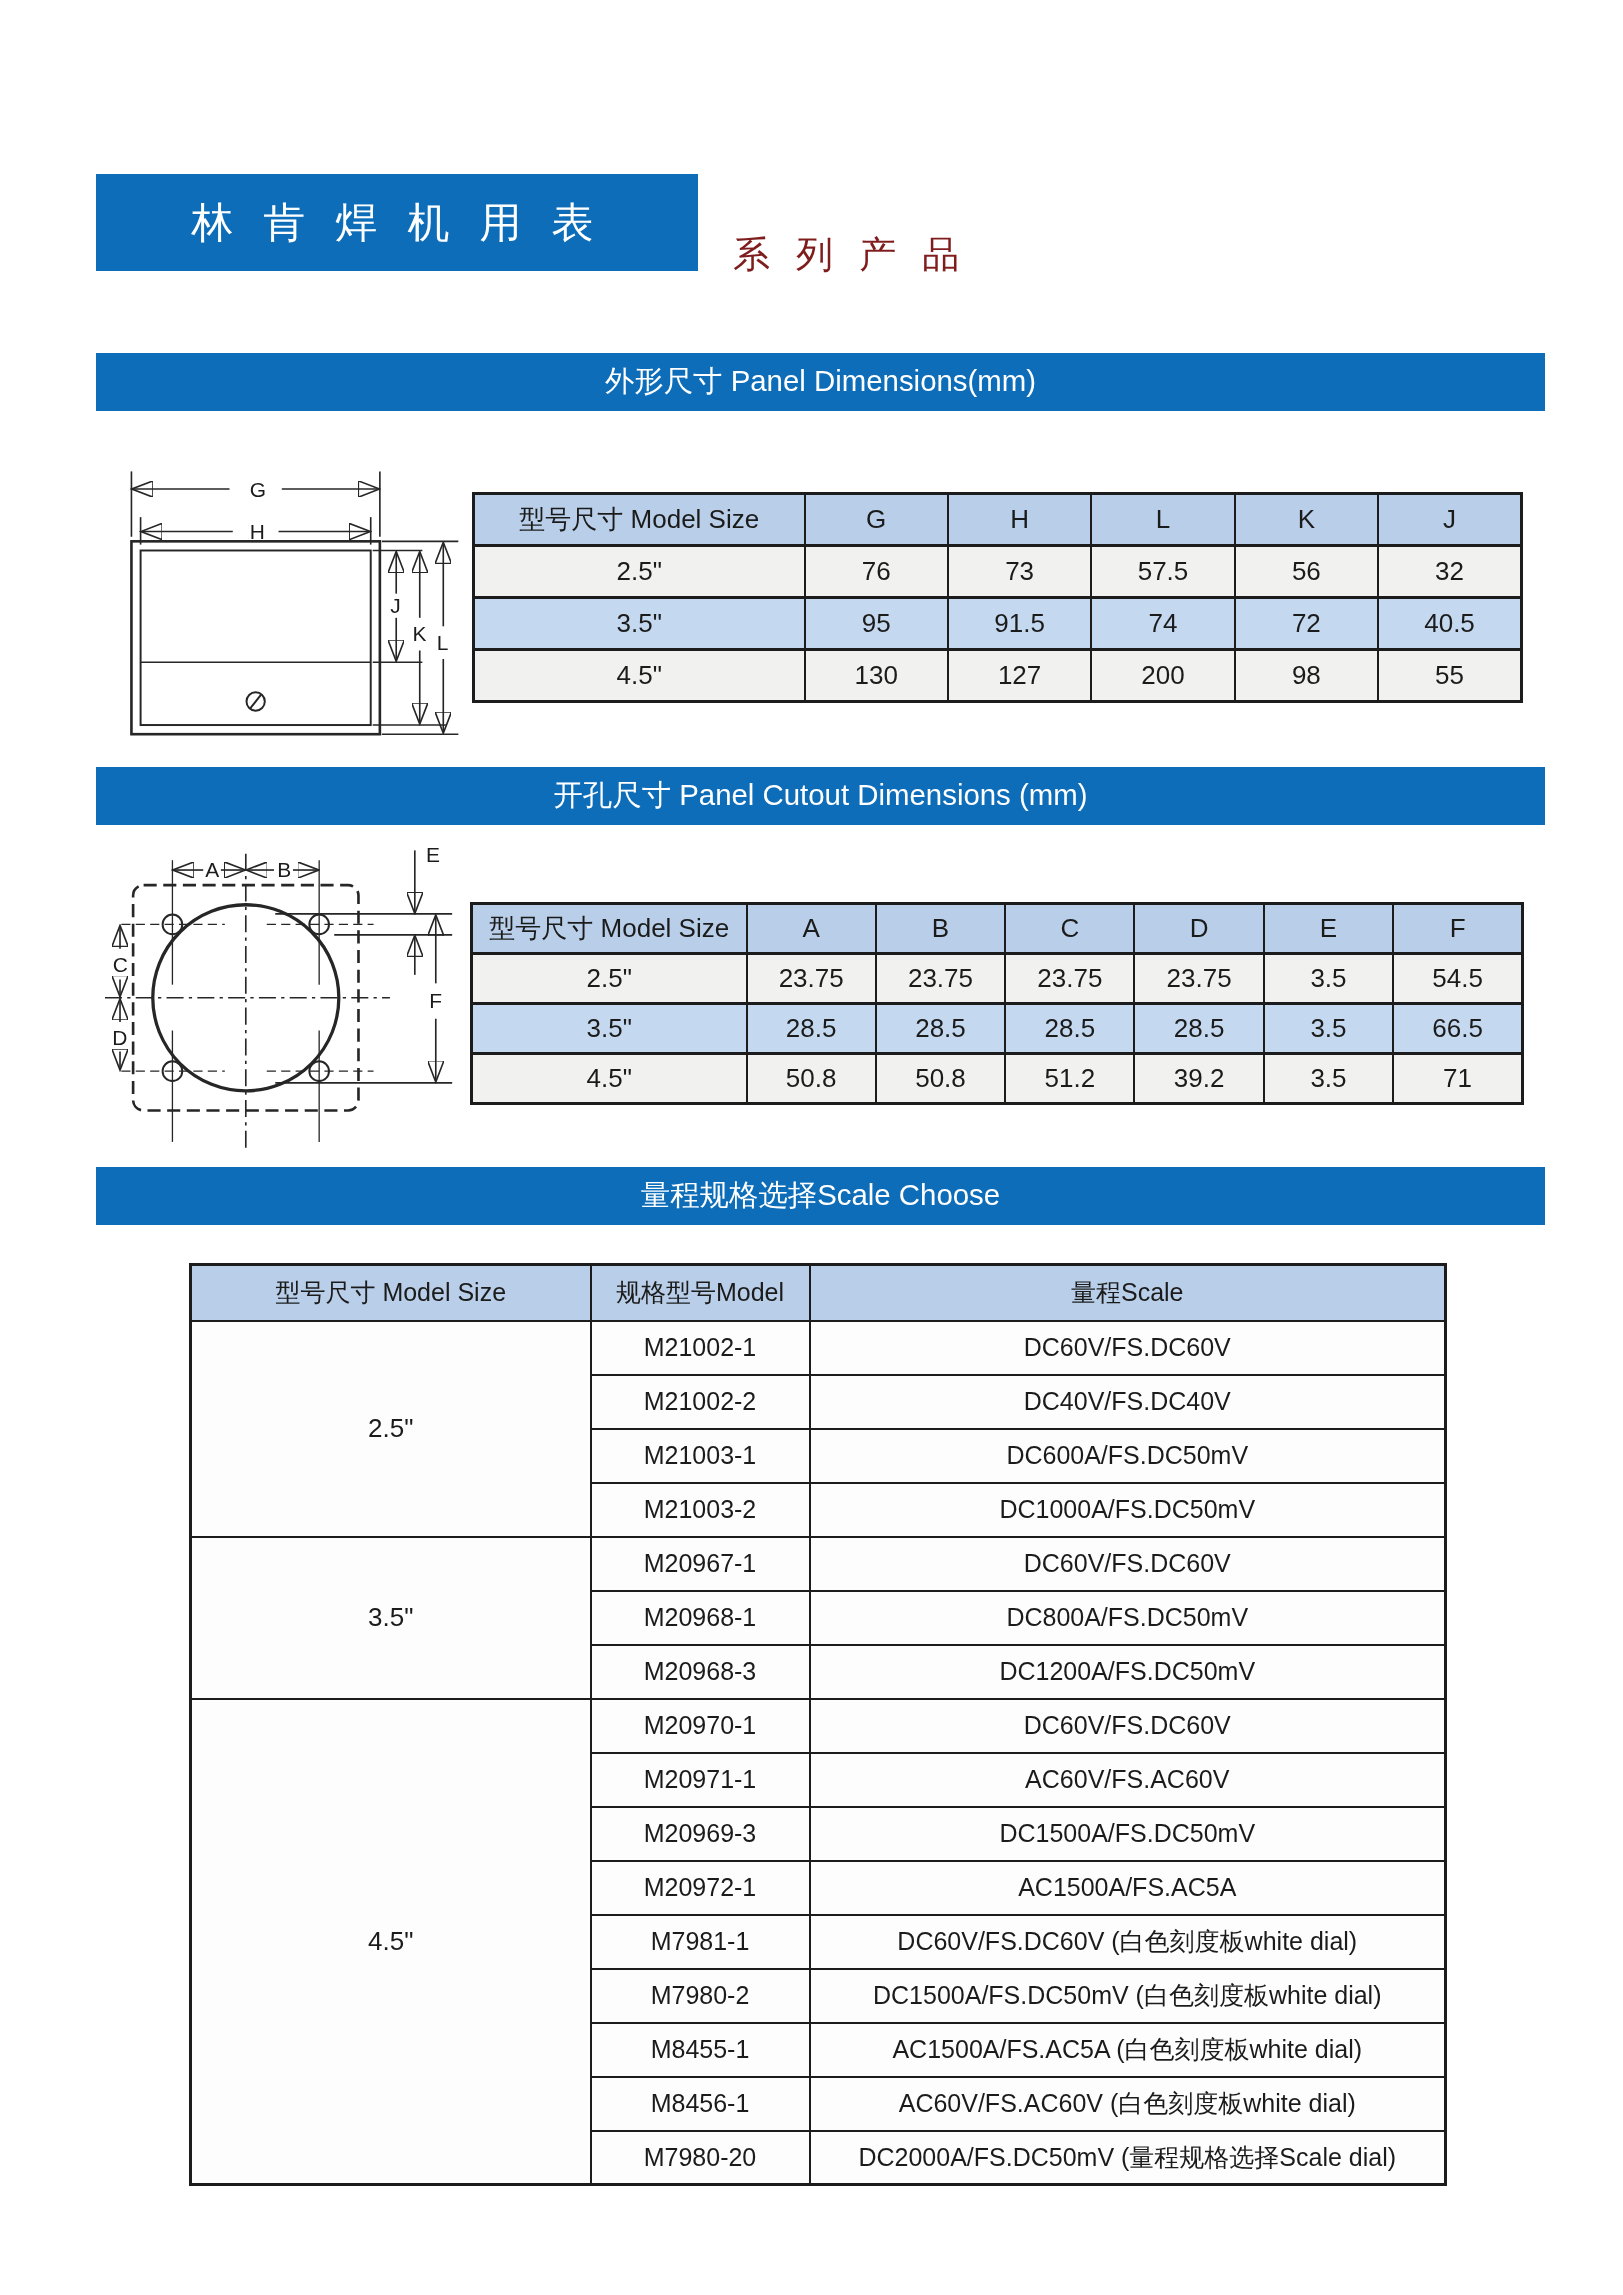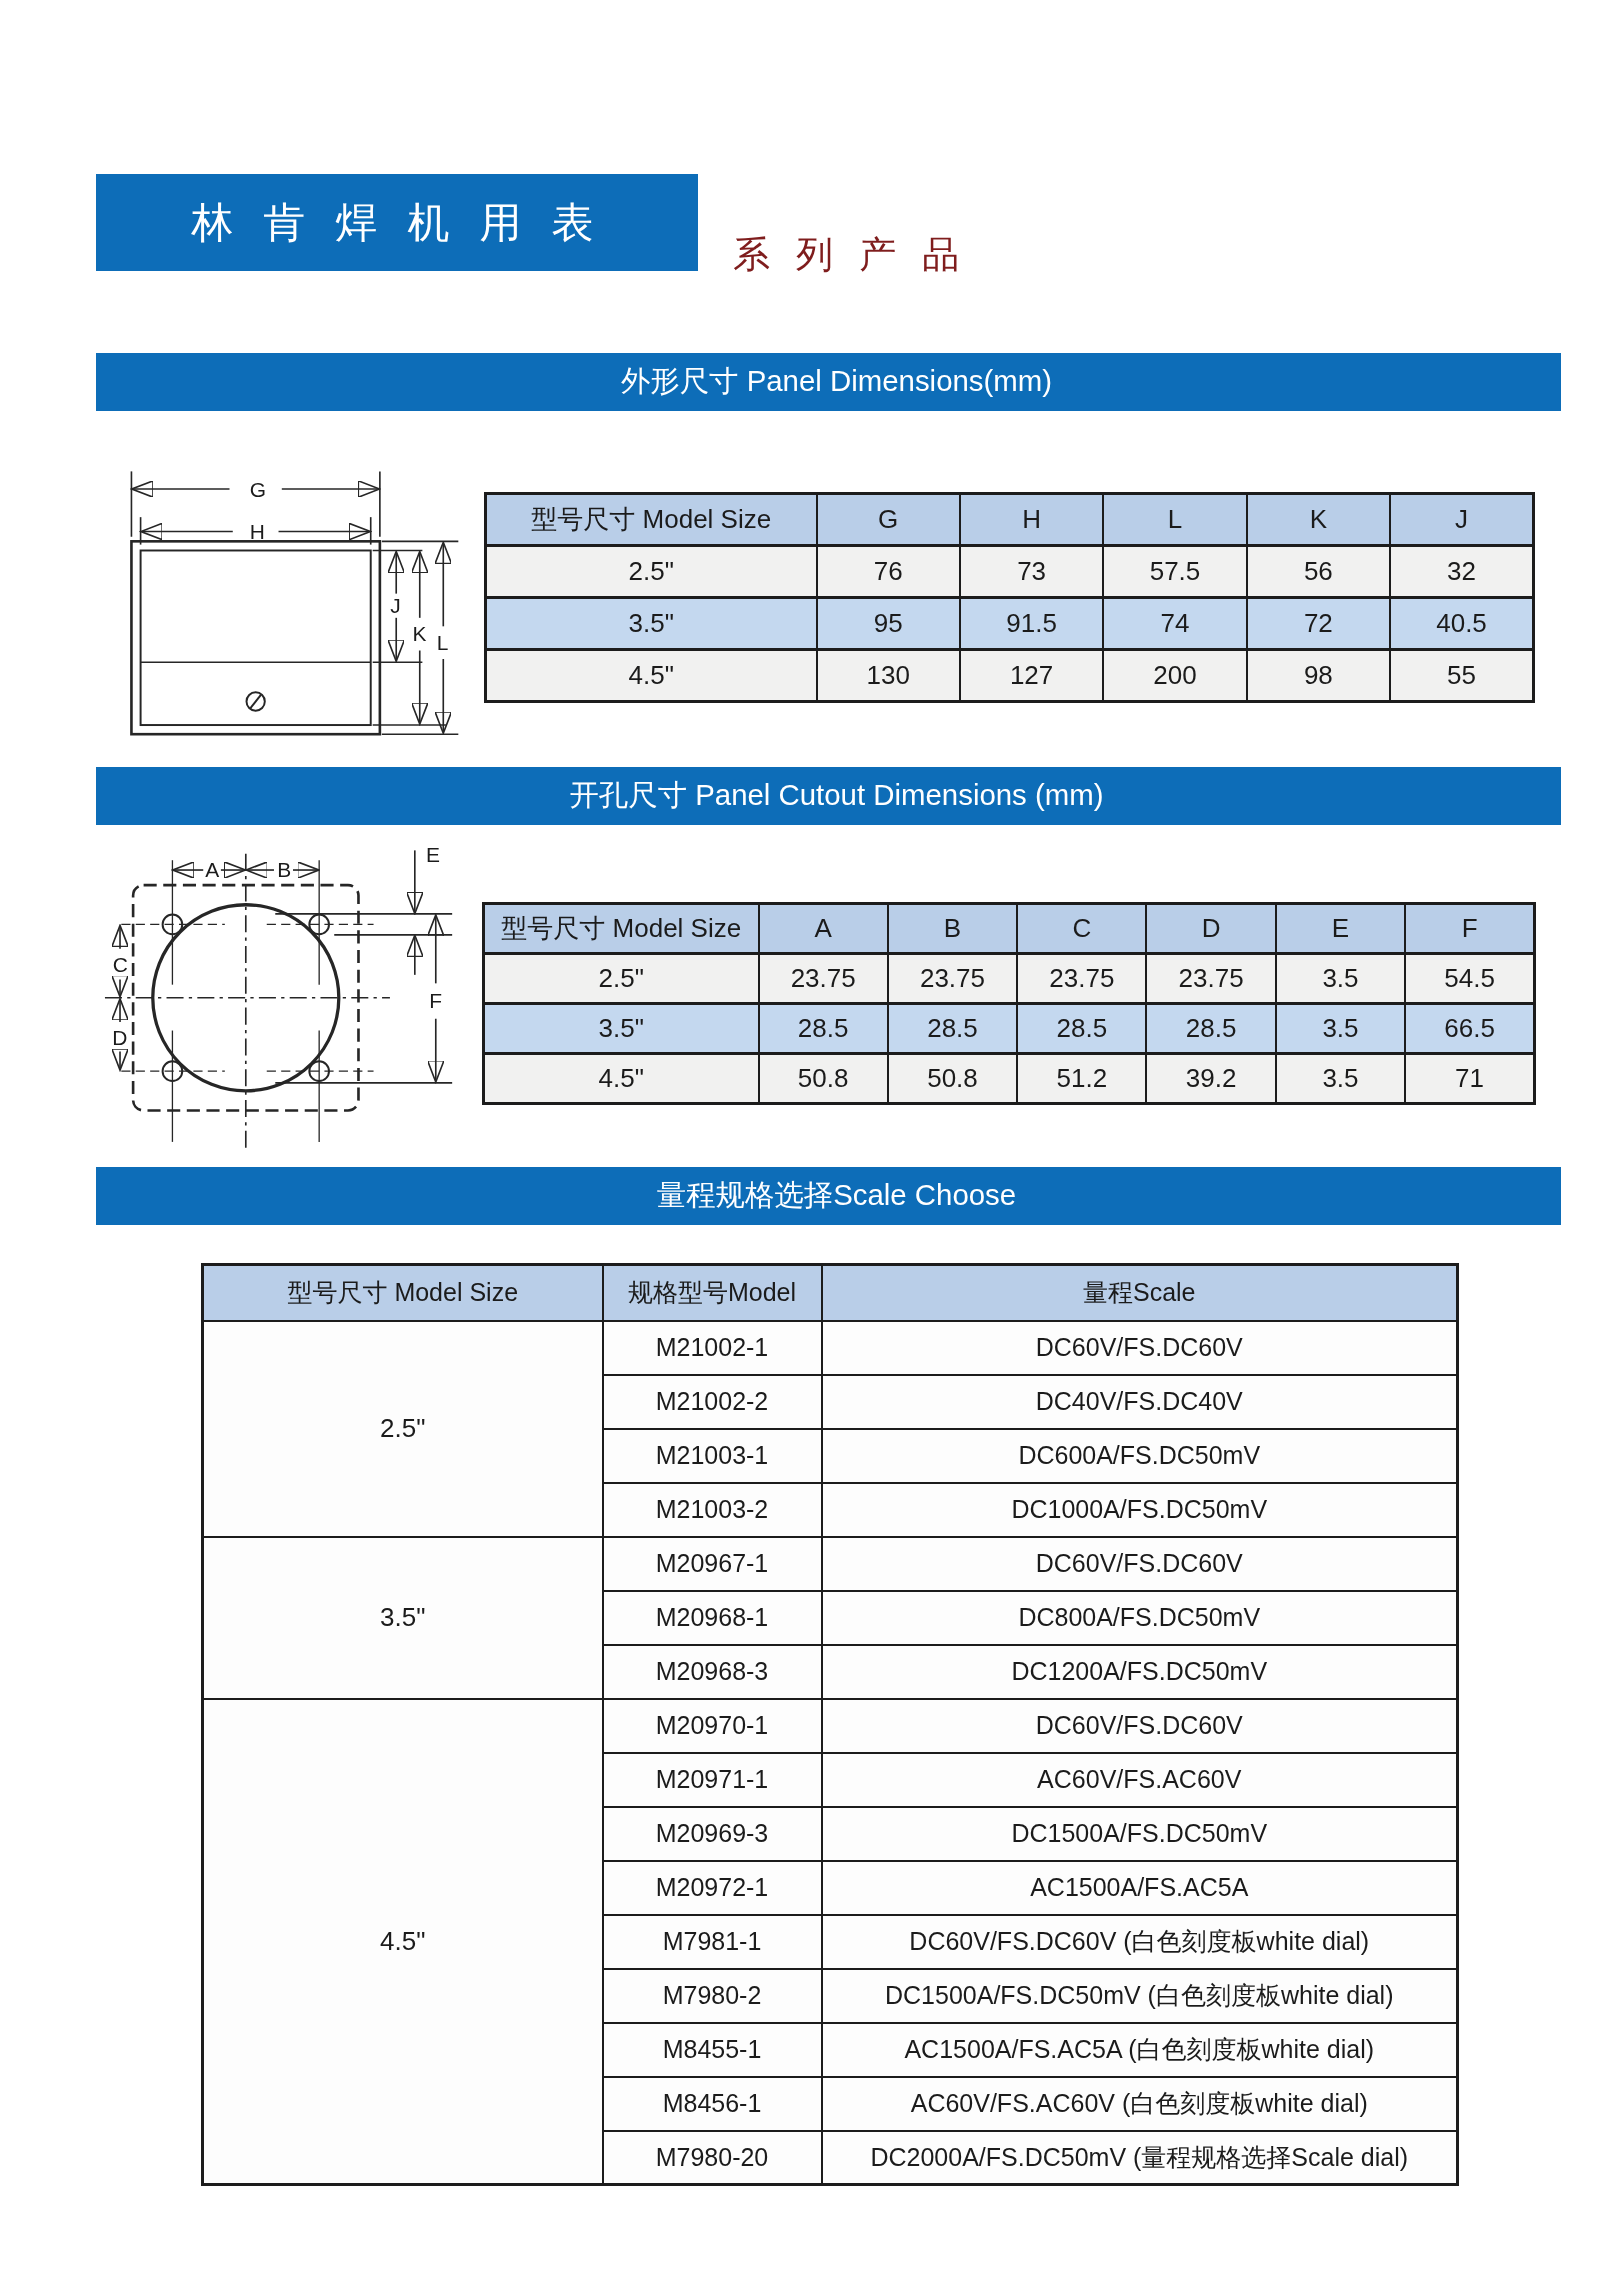--- a/index.html
+++ b/index.html
@@ -8,26 +8,26 @@
 
   
   .title-box{position:absolute;left:96px;top:174px;width:602px;height:97px;background:#0d6db8;
              display:flex;align-items:center;justify-content:center;}
   .title-box .t{color:#ffffff;font-size:42px;letter-spacing:9.2px;white-space:nowrap;text-align:center;}
   .subtitle{position:absolute;left:733px;top:230px;width:366px;height:52px;
             color:#7f1d1d;font-size:37px;letter-spacing:7.9px;white-space:nowrap;}
 
   
   .banner{position:absolute;left:96px;width:1449px;height:58px;background:#0d6db8;
-          display:flex;align-items:center;justify-content:center;padding-left:16px;}
+          display:flex;align-items:center;justify-content:center;}
   .banner .t{color:#ffffff;font-size:29.4px;white-space:nowrap;}
   .banner.b1{top:353px;} .banner.b2{top:767px;} .banner.b3{top:1167px;align-items:center;}
 
   
-  table.t{border-collapse:collapse;table-layout:fixed;position:absolute;background:#0c4a6e;margin-left:12px;}
+  table.t{border-collapse:collapse;table-layout:fixed;position:absolute;background:#0c4a6e;}
   table.t td{border:2px solid #1c1c1c;border-top-width:3.3px;border-bottom-width:3.3px;
              text-align:center;vertical-align:middle;font-size:26px;padding:0;overflow:hidden;}
   table.t{border:3.9px solid #1c1c1c;}
   tr.hdr td{background:#b9cee8;}
   tr.rowg td{background:#f1f1f0;}
   tr.rowb td{background:#c4d8ef;}
 
   table.t1{left:472px;top:492px;width:1051px;}
   table.t1 tr{height:52px;}
 

